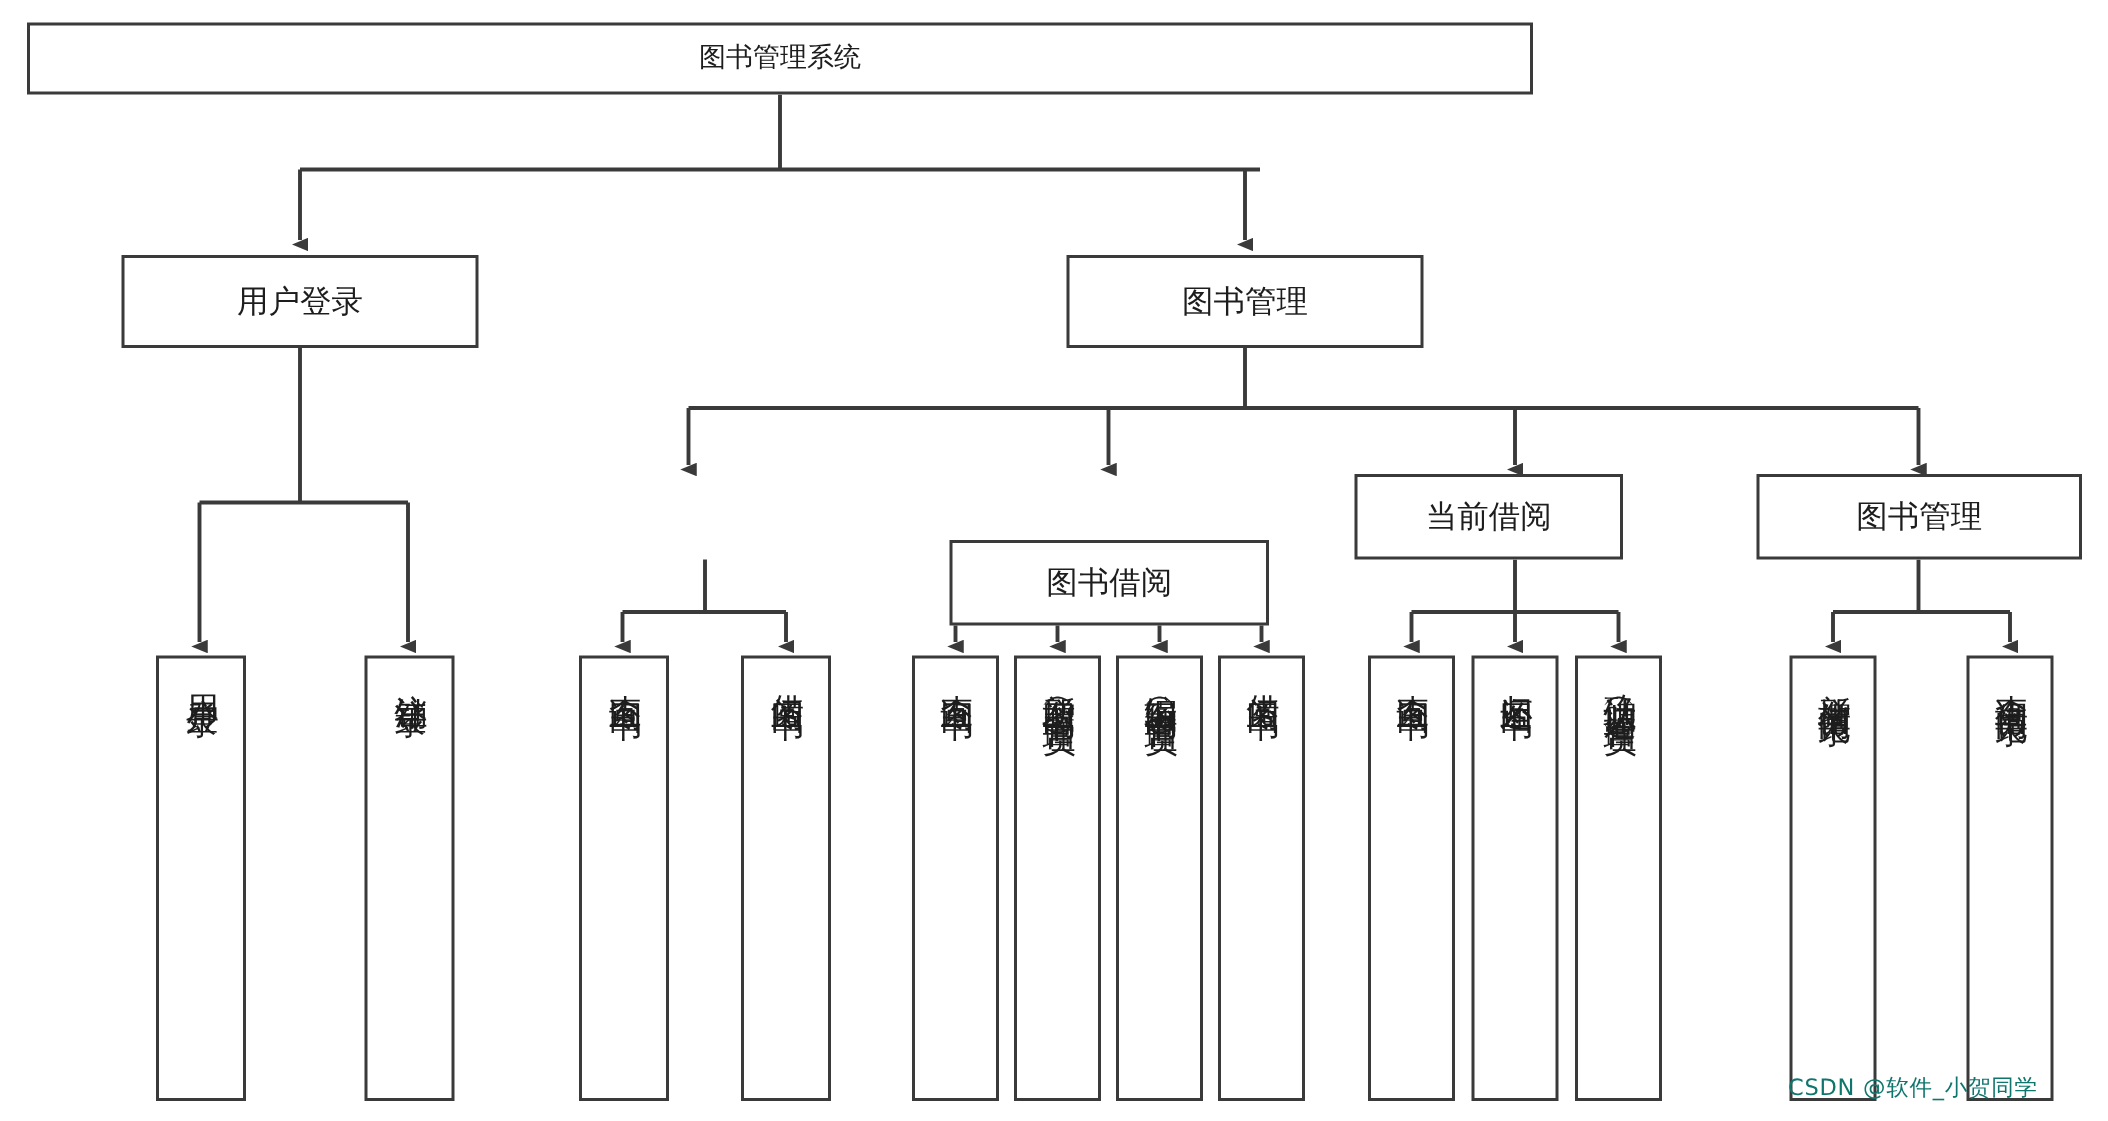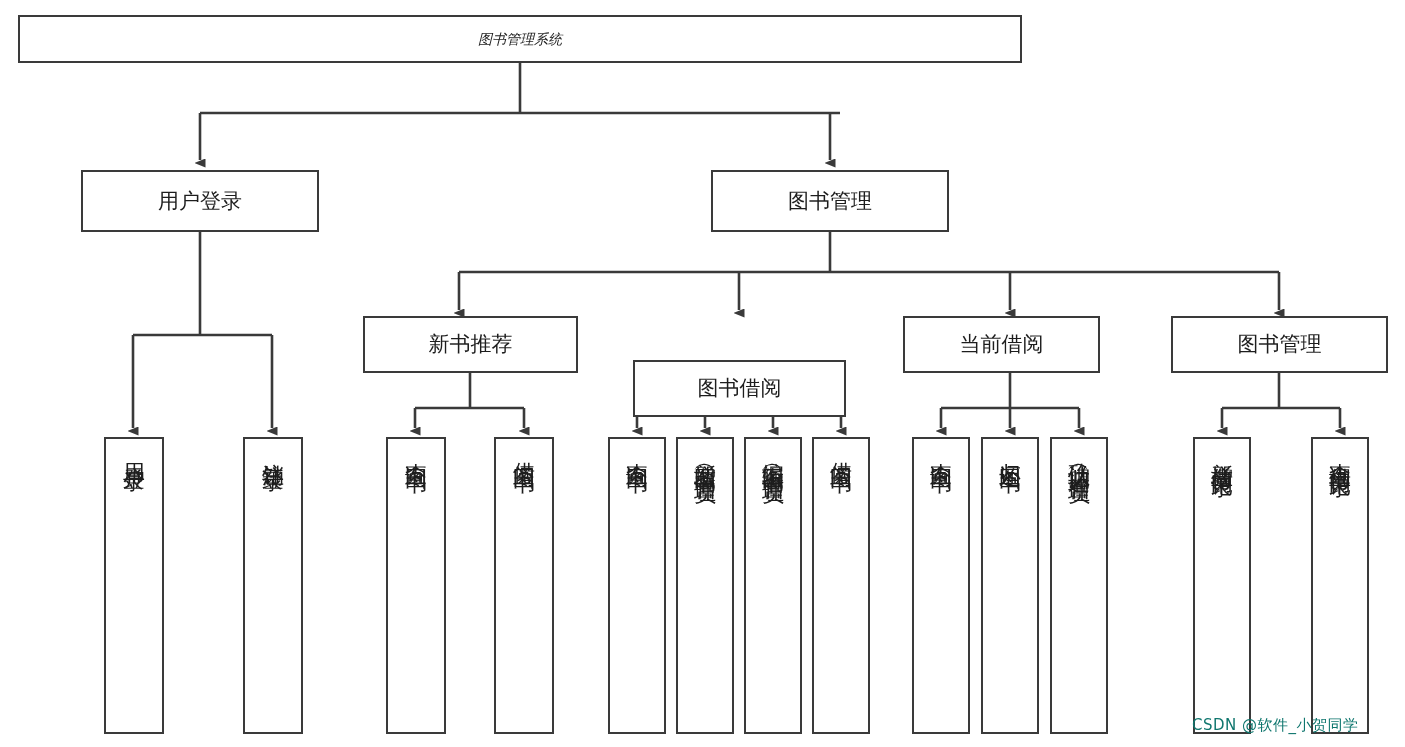--- a/index.html
+++ b/index.html
@@ -41,22 +41,21 @@
   .node-label {
     color: #1d1d1d;
     text-align: center;
     line-height: 1.18;
     white-space: pre;
   }
   .node.horizontal .node-label {
     font-size: 21px;
   }
   .node.root .node-label {
-    font-size: 14px;
-    font-style: italic;
+    font-size: 18px;
   }
   .node.vertical {
     align-items: flex-start;
     justify-content: center;
     padding-top: 6px;
   }
   .node.vertical .node-label {
     writing-mode: vertical-rl;
     text-orientation: upright;
     font-size: 22px;
@@ -133,27 +132,24 @@
     <span class="node-label">图书管理系统</span>
   </div>
 
   <div class="node horizontal" style="left:81px; top:170px; width:238px; height:62px;">
     <span class="node-label">用户登录</span>
   </div>
   <div class="node horizontal" style="left:711px; top:170px; width:238px; height:62px;">
     <span class="node-label">图书管理</span>
   </div>
 
-  <div class="node horizontal" style="left:363px; top:316px; width:215px; height:57px;">
-    <span class="node-label">新书推荐</span>
-  </div>
   <div class="node horizontal" style="left:633px; top:316px; width:213px; height:57px;margin-top:44px;">
     <span class="node-label">图书借阅</span>
   </div>
-  <div class="node horizontal" style="left:903px; top:316px; width:197px; height:57px;">
+  <div class="node horizontal" style="left:903px; top:316px; width:179px; height:57px;">
     <span class="node-label">当前借阅</span>
   </div>
   <div class="node horizontal" style="left:1171px; top:316px; width:217px; height:57px;">
     <span class="node-label">图书管理</span>
   </div>
 
   <div class="node vertical" style="left:104px; top:437px; width:60px; height:297px;">
     <span class="node-label">用户登录</span>
   </div>
   <div class="node vertical" style="left:243px; top:437px; width:60px; height:297px;">

